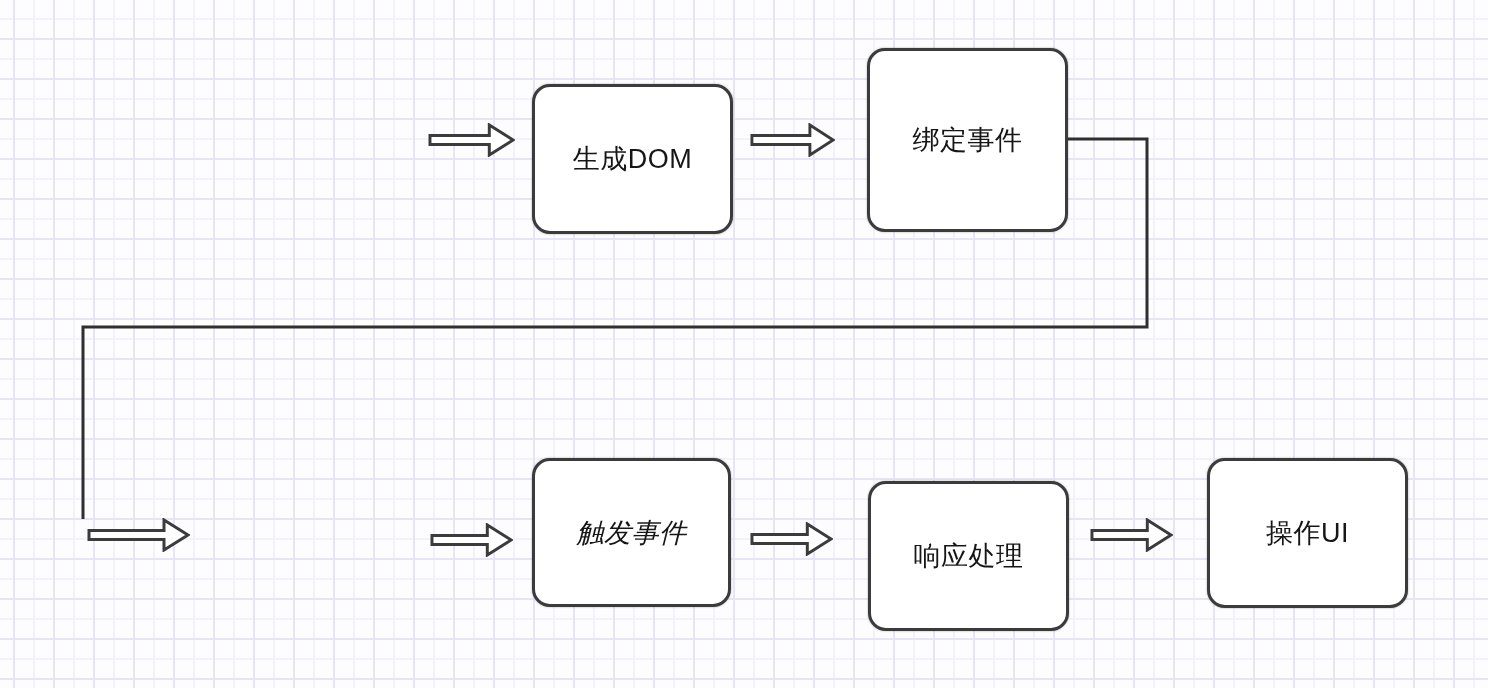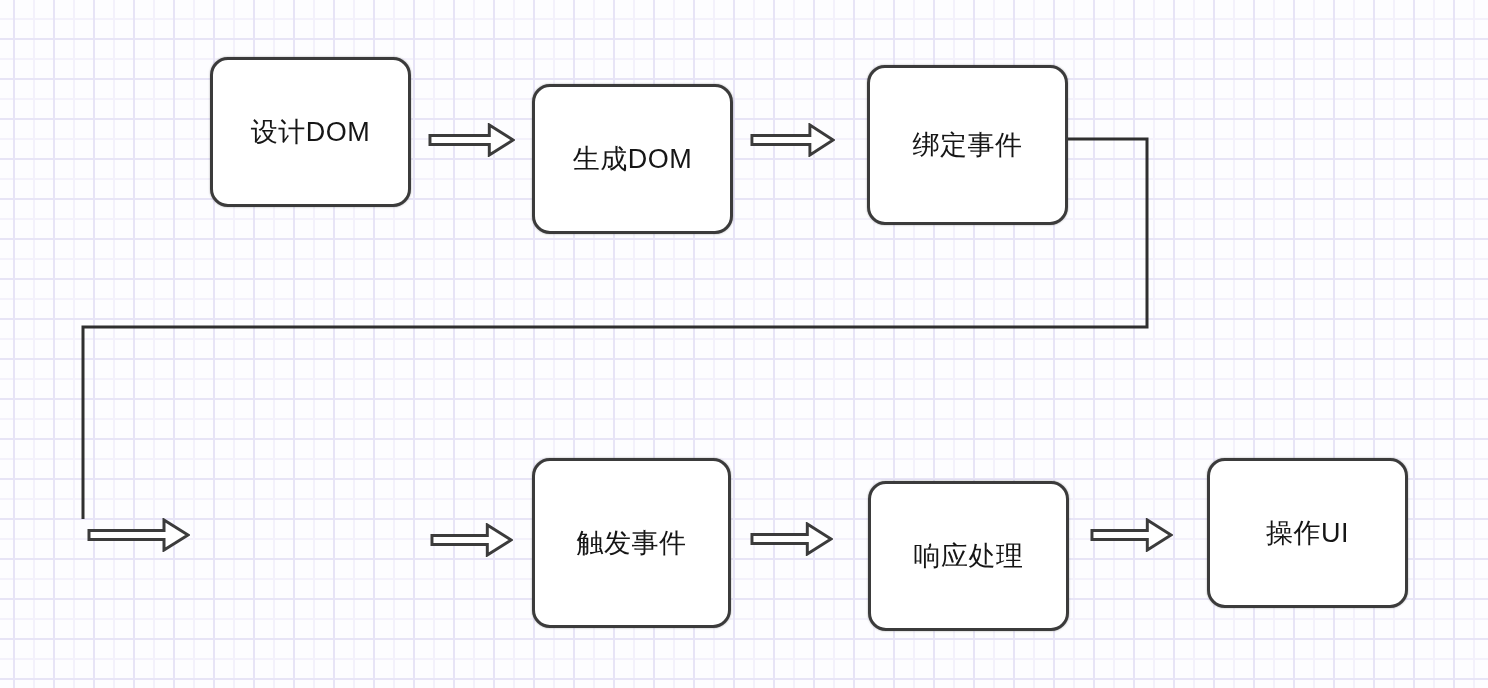--- a/index.html
+++ b/index.html
@@ -35,23 +35,23 @@
     display: flex;
     align-items: center;
     justify-content: center;
     font-size: 27px;
     letter-spacing: 0.5px;
     color: #161616;
     white-space: nowrap;
   }
   #node-design-dom     { left: 210px;  top: 57px;  }
   #node-generate-dom   { left: 532px;  top: 57px; margin-top: 27px;  }
-  #node-bind-event     { left: 867px;  top: 65px;  height: 160px; }
+  #node-bind-event     { left: 867px;  top: 48px;  height: 184px; }
   #node-operate-ui     { left: 211px;  top: 458px; }
-  #node-trigger-event  { left: 532px;  top: 458px; height: 170px; width: 199px; }
+  #node-trigger-event  { left: 532px;  top: 458px; height: 149px; width: 199px; font-style: italic; }
   #node-response-handle{ left: 868px;  top: 465px; margin-top: 16px; }
   #node-update-ui      { left: 1207px; top: 458px; }
   
   .block-arrow { position: absolute; }
   .block-arrow svg { display: block; width: 100%; height: 100%; }
   #arrow-1 { left: 428px;  top: 123px; width: 87px;  height: 34px; }
   #arrow-2 { left: 750px;  top: 123px; width: 85px;  height: 34px; }
   #arrow-3 { left: 87px;   top: 518px; width: 103px; height: 34px; }
   #arrow-4 { left: 430px;  top: 523px; width: 83px;  height: 34px; }
   #arrow-5 { left: 750px;  top: 522px; width: 83px;  height: 34px; }
@@ -66,23 +66,20 @@
 </style>
 </head>
 <body>
 
 <div class="canvas">
 
   <svg class="connector-layer" viewBox="0 0 1488 688" xmlns="http://www.w3.org/2000/svg">
     <polyline points="1068,139 1147,139 1147,327 83,327 83,519" fill="none" stroke="#2f2f2f" stroke-width="3"></polyline>
   </svg>
 
-  <div class="node" id="node-design-dom">
-    <span>设计DOM</span>
-  </div>
   <div class="node" id="node-generate-dom">
     <span>生成DOM</span>
   </div>
   <div class="node" id="node-bind-event">
     <span>绑定事件</span>
   </div>
   <div class="node" id="node-trigger-event">
     <span>触发事件</span>
   </div>
   <div class="node" id="node-response-handle">

